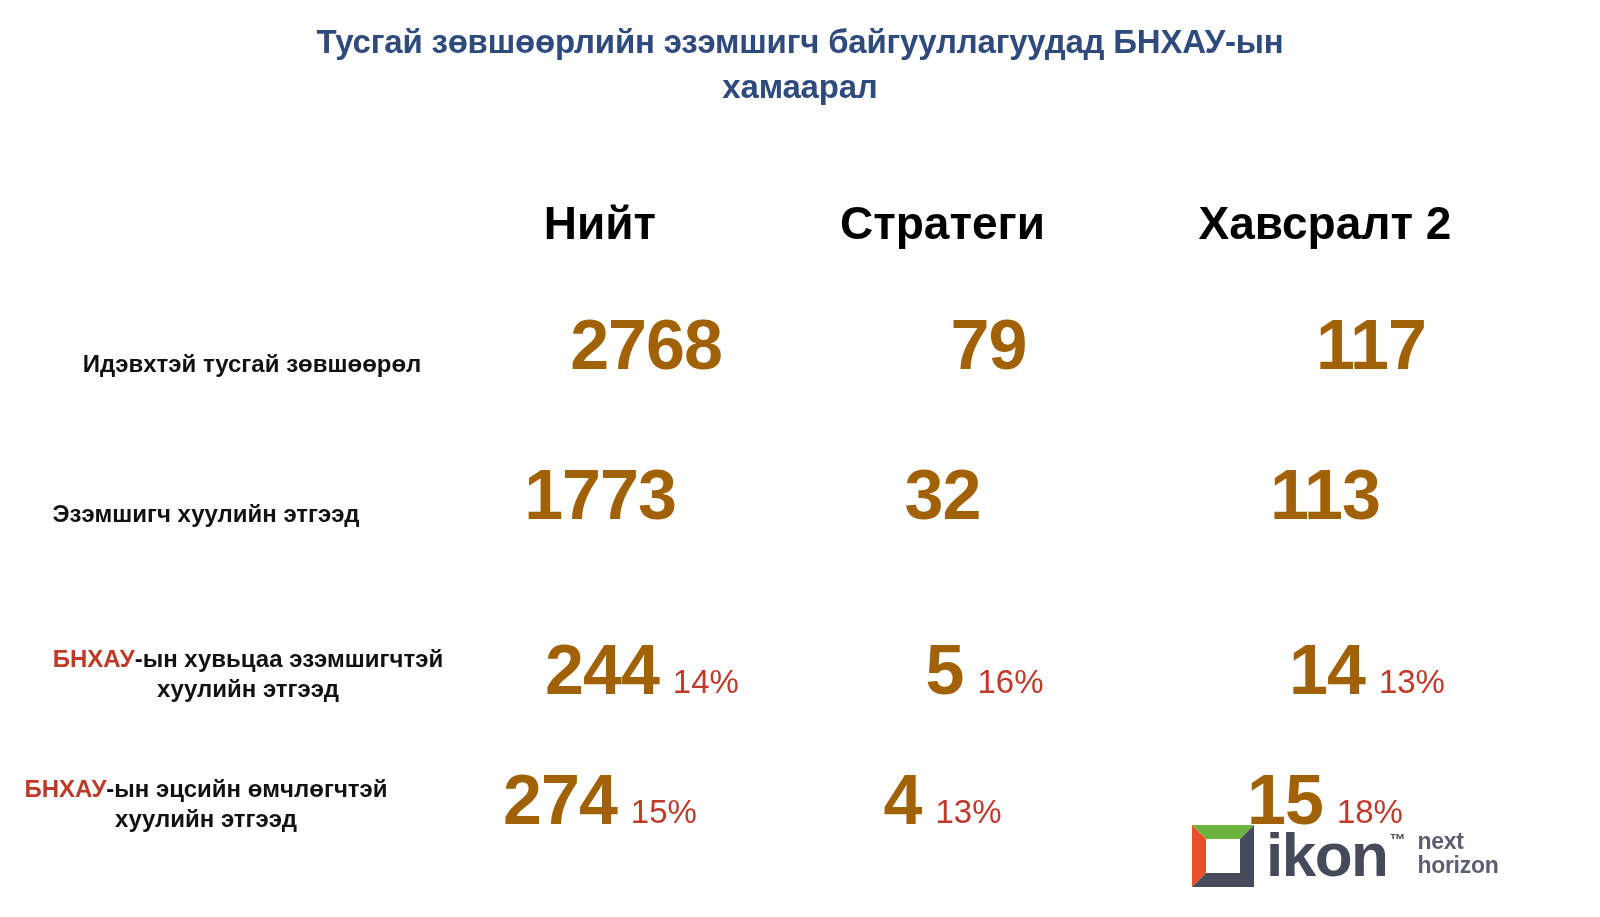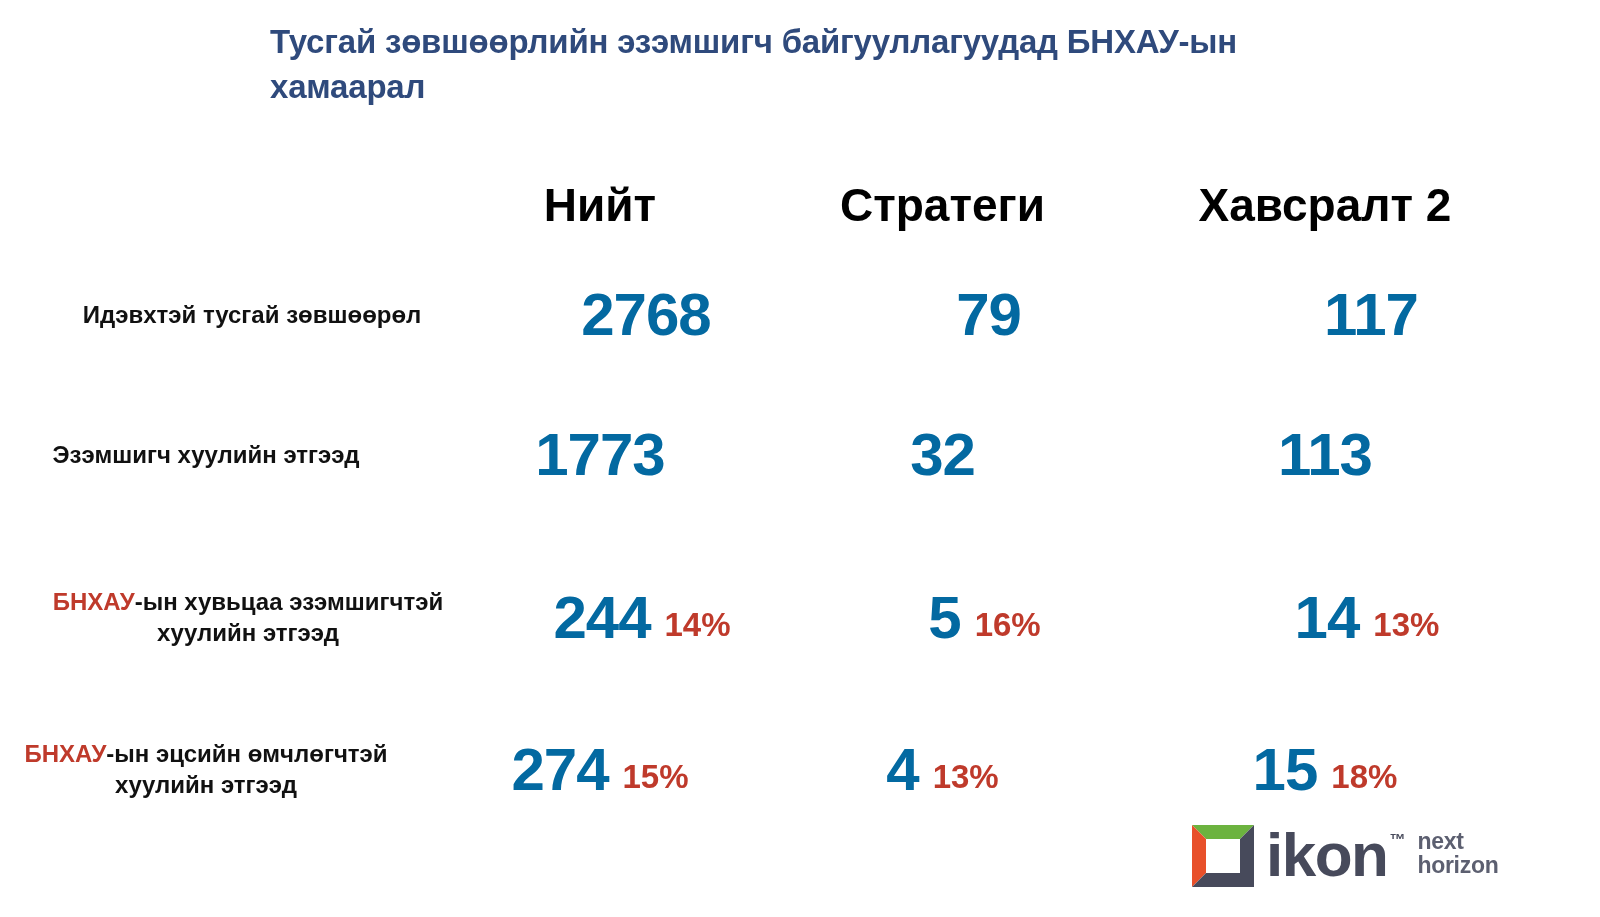--- a/index.html
+++ b/index.html
@@ -15,37 +15,38 @@
     overflow: hidden;
     color: #000000;
   }
 
   
   .slide-title {
     position: absolute;
     left: 270px;
     top: 20px;
     width: 1060px;
+    text-align: center;
     font-size: 33px;
     font-weight: bold;
     line-height: 1.36;
     color: #2f4a7c;
     letter-spacing: -0.2px;
   }
 
   
   .matrix {
     position: absolute;
     left: 0;
     top: 160px;
     width: 1600px;
   }
   .matrix-row {
     display: flex;
-    align-items: center;
+    align-items: flex-end;
     width: 1600px;
   }
   .col-label {
     width: 430px;
     flex: 0 0 430px;
     box-sizing: border-box;
     padding-right: 18px;
     text-align: center;
   }
   .col-val {
@@ -75,31 +76,31 @@
     font-size: 24px;
     font-weight: bold;
     line-height: 1.28;
     color: #111111;
   }
   .row-label .hl {
     color: #bf3a2b;
   }
 
   .big-num {
-    font-size: 60px;
+    font-size: 70px;
     font-weight: bold;
     line-height: 1;
-    color: #0369a1;
+    color: #a16207;
     letter-spacing: -1px;
     display: inline-block;
     vertical-align: baseline;
   }
   .pct {
     font-size: 33px;
-    font-weight: bold;
+    font-weight: normal;
     color: #bf3a2b;
     display: inline-block;
     vertical-align: baseline;
     margin-left: 14px;
     position: relative;
     top: -4px;
   }
   .valwrap {
     display: inline-flex;
     align-items: flex-end;

